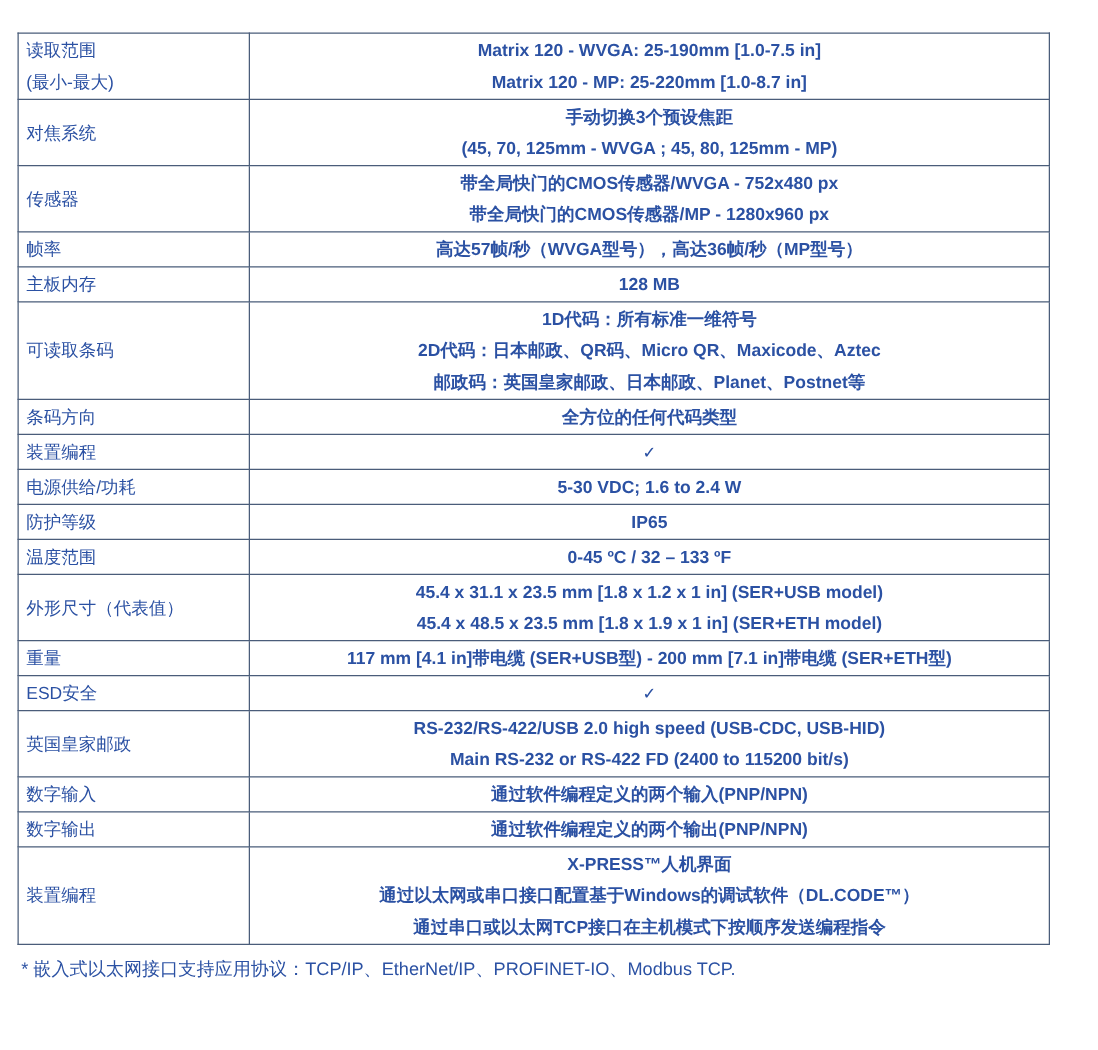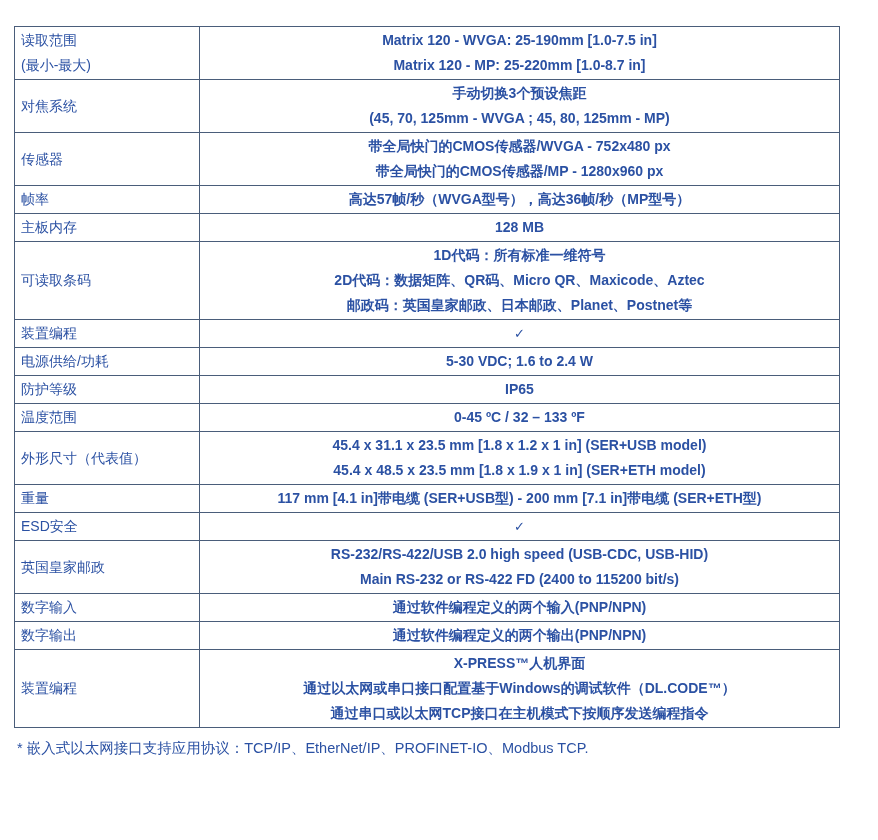--- a/index.html
+++ b/index.html
@@ -97,22 +97,30 @@
           <td class="value-cell">
             <div class="line">128 MB</div>
           </td>
         </tr>
         <tr>
           <td class="label-cell">
             <div class="line">可读取条码</div>
           </td>
           <td class="value-cell">
             <div class="line">1D代码：所有标准一维符号</div>
-            <div class="line">2D代码：数据矩阵、QR码、Micro QR、Maxicode、Aztec</div>
+            <div class="line">2D代码：日本邮政、QR码、Micro QR、Maxicode、Aztec</div>
             <div class="line">邮政码：英国皇家邮政、日本邮政、Planet、Postnet等</div>
+          </td>
+        </tr>
+        <tr>
+          <td class="label-cell">
+            <div class="line">条码方向</div>
+          </td>
+          <td class="value-cell">
+            <div class="line">全方位的任何代码类型</div>
           </td>
         </tr>
         <tr>
           <td class="label-cell">
             <div class="line">装置编程</div>
           </td>
           <td class="value-cell">
             <div class="line check">✓</div>
           </td>
         </tr>

